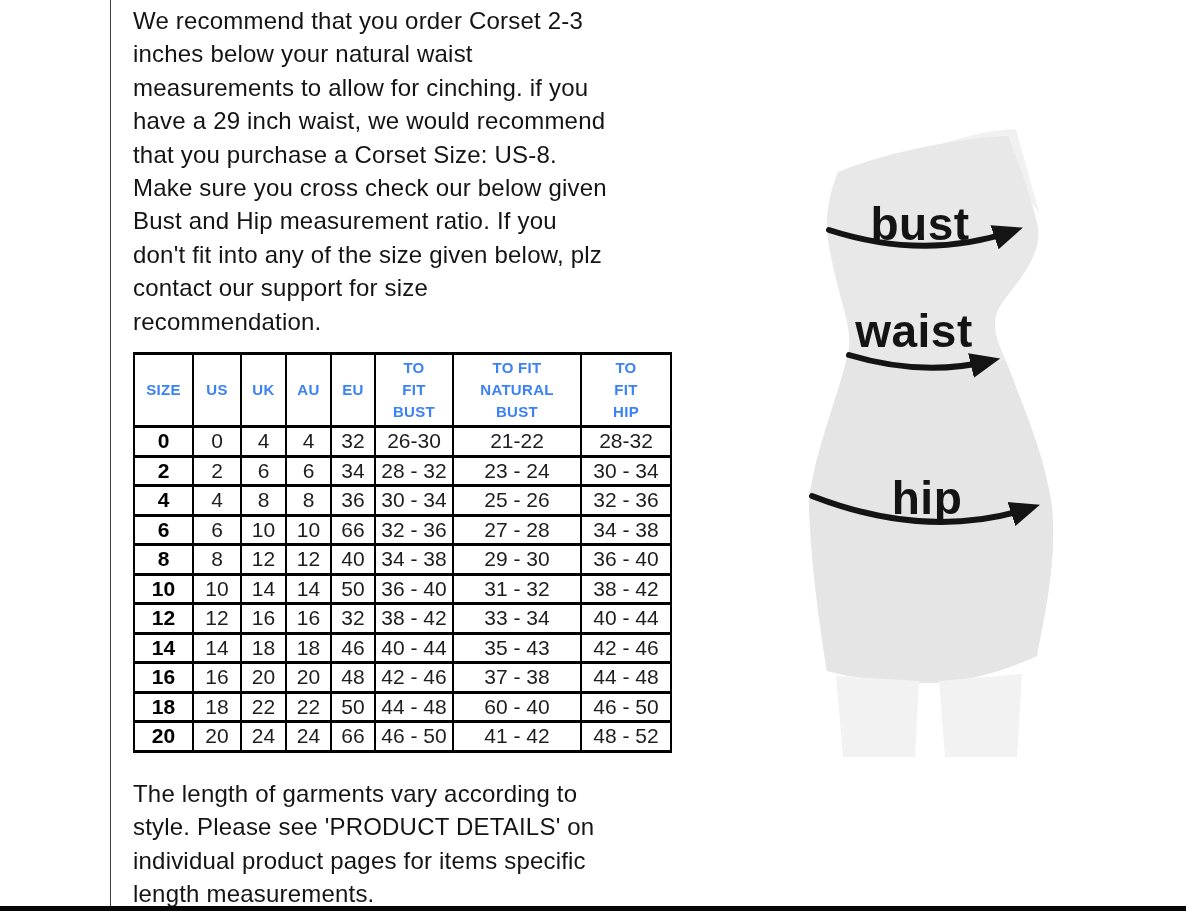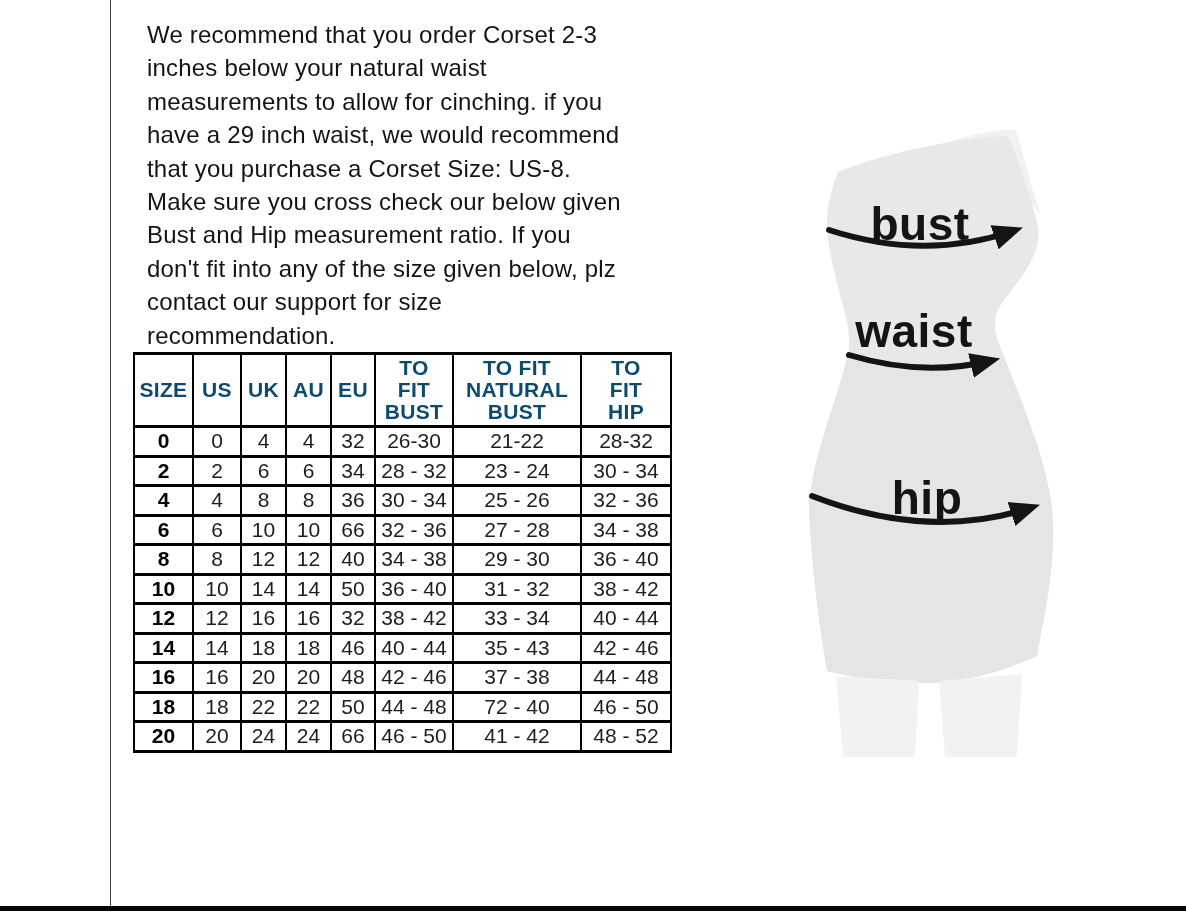--- a/index.html
+++ b/index.html
@@ -4,40 +4,40 @@
 <style>
   html,body { margin:0; padding:0; background:#ffffff; }
   .page {
     position:relative; width:1186px; height:915px; background:#ffffff;
     font-family:"Liberation Sans", sans-serif; overflow:hidden; color:#161616;
   }
   .v-rule { position:absolute; left:110px; top:0; width:1px; height:911px; background:#3f3f3f; }
   .bottom-rule { position:absolute; left:0; top:906px; width:1186px; height:5px; background:#060606; }
 
   .para {
-    position:absolute; left:133px; width:565px; margin:14px;
+    position:absolute; left:133px; width:565px; margin:0;
     white-space:pre-line; font-size:24px; line-height:33.4px;
     letter-spacing:0.2px; color:#141414;
   }
   .intro { top:4px; }
   .footer-para { top:777px; }
 
   table.size-table {
     position:absolute; left:133px; top:352px;
     border-collapse:collapse; table-layout:fixed;
     background:#fff;
   }
   .size-table th, .size-table td {
     border:2px solid #000;
     border-top-width:3px; border-bottom-width:3px;
     text-align:center; vertical-align:middle; padding:0;
   }
   .size-table th {
-    font-size:21px; line-height:22px; font-weight:bold;
-    white-space:pre-line; height:70px; letter-spacing:0.3px; color:#0c4a6e;
+    font-size:15px; line-height:22px; font-weight:bold;
+    white-space:pre-line; height:70px; letter-spacing:0.3px; color:#3b82f6;
   }
   .size-table td { font-size:21px; height:26.5px; color:#1d1d1d; }
   .size-table td.col-size { font-weight:bold; color:#000; }
 
   svg.figure { position:absolute; left:770px; top:110px; }
   .fig-label { font-size:46px; font-weight:bold; fill:#141414; letter-spacing:0.5px; }
 </style>
 </head>
 <body>
 
@@ -176,36 +176,40 @@
           <td>37 - 38</td>
           <td>44 - 48</td>
         </tr>
         <tr>
           <td class="col-size">18</td>
           <td>18</td>
           <td>22</td>
           <td>22</td>
           <td>50</td>
           <td>44 - 48</td>
-          <td>72 - 40</td>
+          <td>60 - 40</td>
           <td>46 - 50</td>
         </tr>
         <tr>
           <td class="col-size">20</td>
           <td>20</td>
           <td>24</td>
           <td>24</td>
           <td>66</td>
           <td>46 - 50</td>
           <td>41 - 42</td>
           <td>48 - 52</td>
         </tr>
       </tbody>
   </table>
 
+  <p class="para footer-para">The length of garments vary according to
+style. Please see 'PRODUCT DETAILS' on
+individual product pages for items specific
+length measurements.</p>
 
   <svg class="figure" width="310" height="660" viewBox="770 110 310 660">
     <defs>
       <marker id="ah" viewBox="0 0 10 10" refX="6.5" refY="5" markerWidth="5" markerHeight="5" orient="auto">
         <path d="M 0 0.8 L 10 5 L 0 9.2 z" fill="#141414"></path>
       </marker>
     </defs>
 
     <path d="M 930 148 C 975 132 1008 128 1016 130 L 1040 215 C 1020 180 975 158 930 148 Z" fill="#f1f1f1"></path>
 

